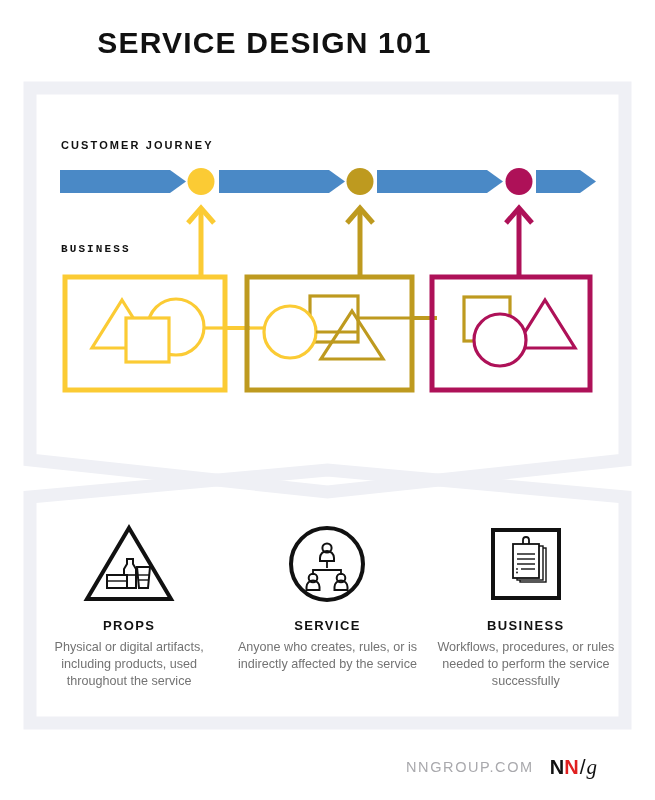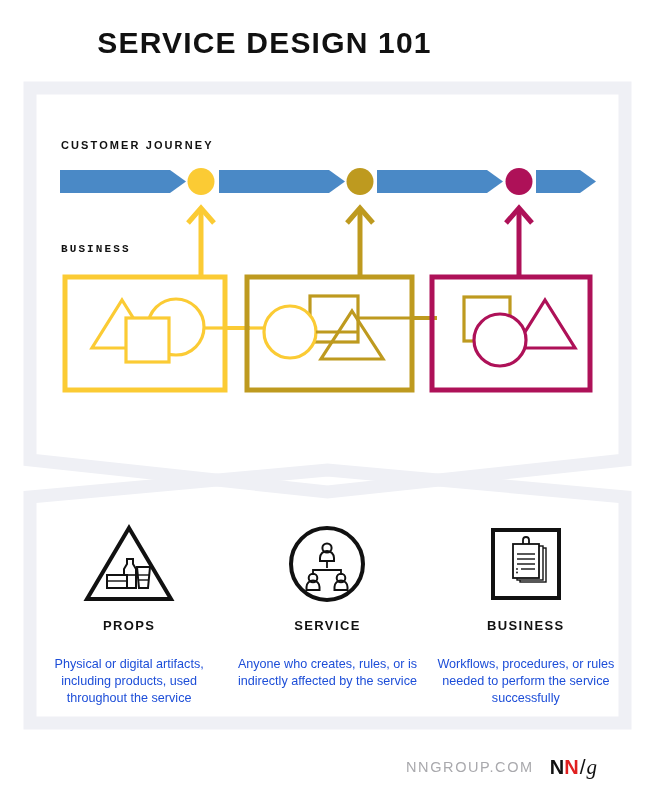--- a/index.html
+++ b/index.html
@@ -34,21 +34,21 @@
     position:absolute;left:30px;top:520px;width:595px;height:190px;
     display:flex;justify-content:space-around;align-items:flex-start;
   }
   .card{width:185px;display:flex;flex-direction:column;align-items:center;}
   .card-icon{height:88px;display:flex;align-items:center;justify-content:center;}
   .card-title{
     margin-top:10px;font-size:13px;font-weight:bold;letter-spacing:1.4px;color:#111;
     text-align:center;
   }
   .card-desc{
-    margin-top:23px;font-size:12.6px;line-height:17px;color:#1d4ed8;text-align:center;
+    margin-top:6px;font-size:12.6px;line-height:17px;color:#737373;text-align:center;
     max-width:180px;
   }
 
   
   .footer{
     position:absolute;left:0;top:752px;width:627px;height:30px;
     display:flex;justify-content:flex-end;align-items:center;padding-right:30px;
     box-sizing:border-box;
   }
   .footer-url{

